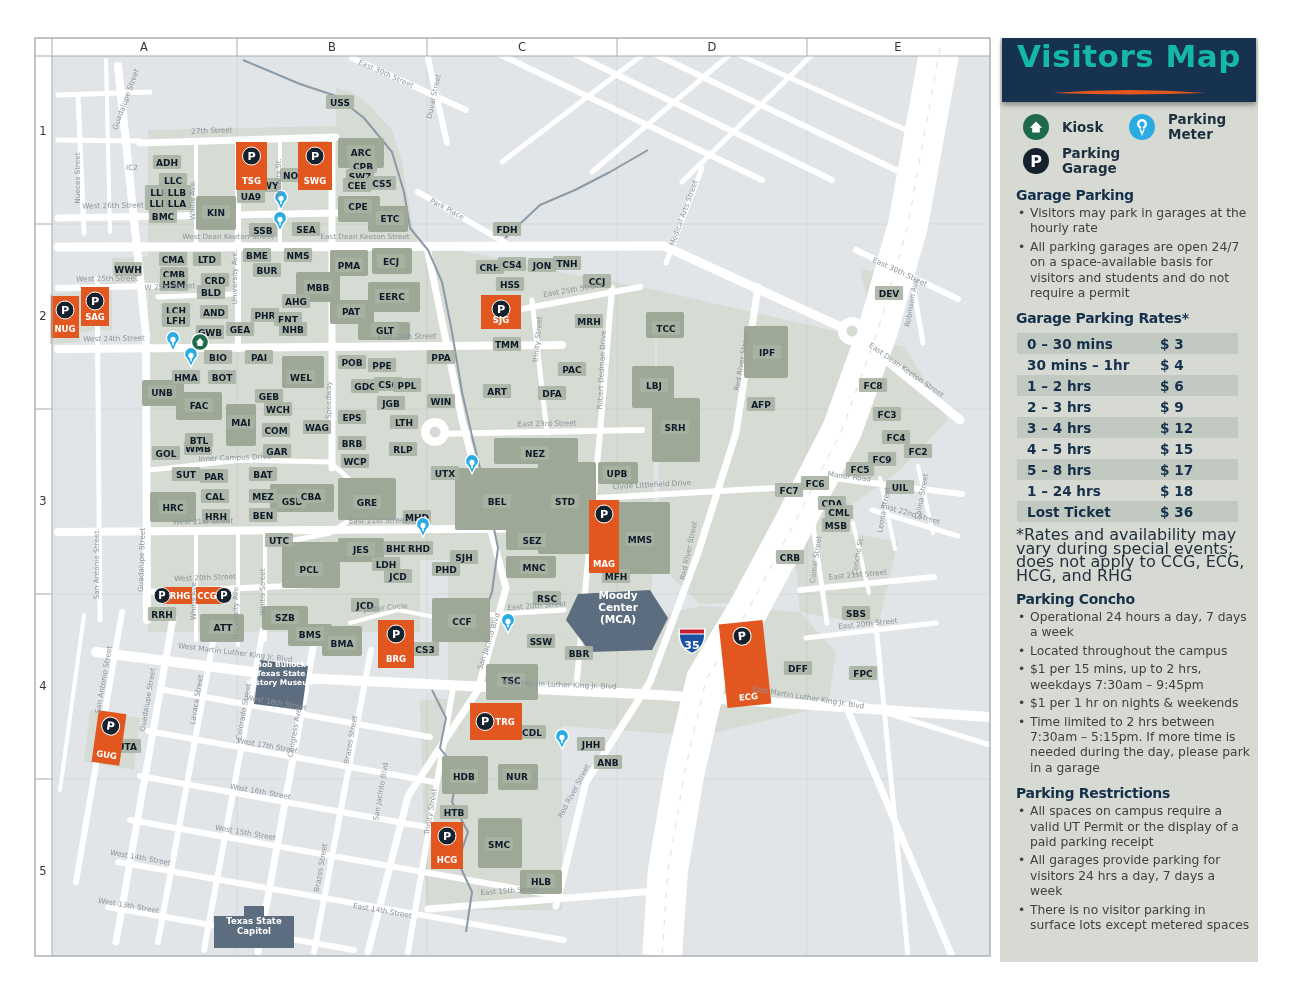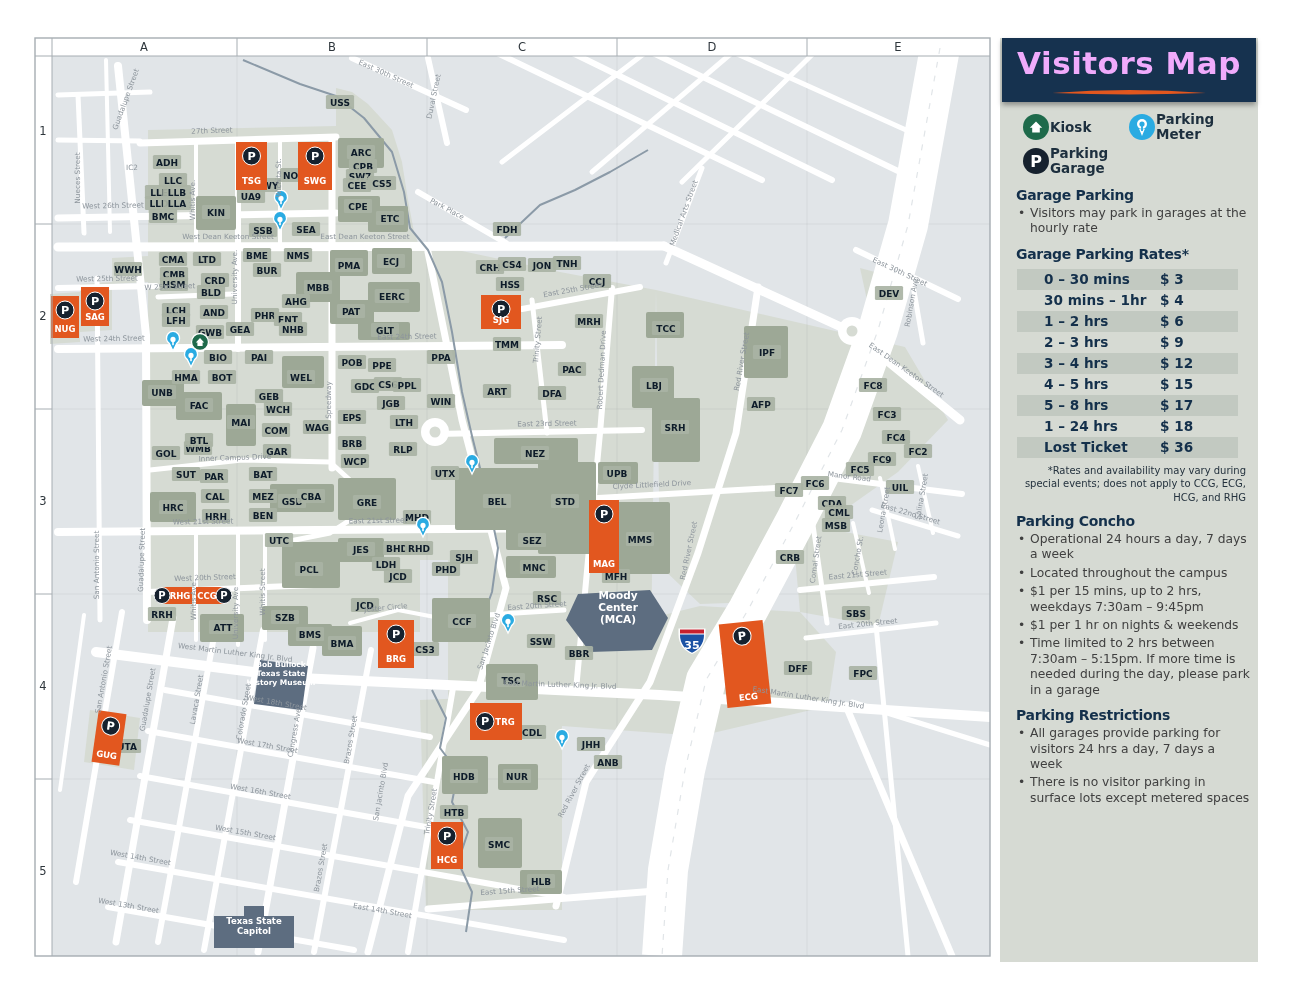--- a/index.html
+++ b/index.html
@@ -5,43 +5,43 @@
   html,body{margin:0;padding:0;background:#fff;}
   .stage{position:relative;width:1300px;height:1005px;background:#ffffff;overflow:hidden;
          font-family:"DejaVu Sans",sans-serif;}
   #map{position:absolute;left:0;top:0;}
   svg text{font-family:"DejaVu Sans",sans-serif;}
 
   .sidebar{position:absolute;left:1000px;top:38px;width:258px;height:924px;
            background:#d6dad3;color:#24323e;}
   .vm-header{position:relative;margin:0 2px;background:#16324f;height:64px;
              box-shadow:0 3px 5px rgba(0,0,0,.35);}
-  .vm-title{color:#f0abfc;font-size:31px;font-weight:bold;text-align:center;
-            padding-top:7px;letter-spacing:.5px;}
+  .vm-title{color:#14b8a6;font-size:31px;font-weight:bold;text-align:center;
+            letter-spacing:.5px;}
   .swoosh{position:absolute;left:9%;bottom:5px;width:82%;height:8px;}
 
   .legend{display:grid;grid-template-columns:104px 1fr;gap:4px 2px;
           padding:10px 4px 2px 22px;}
-  .lg-item{display:flex;align-items:center;gap:0;}
+  .lg-item{display:flex;align-items:center;gap:12px;}
   .lg-item svg{flex:0 0 auto;}
   .lg-label{font-size:13.5px;font-weight:bold;color:#1d2f3e;line-height:15px;max-width:62px;}
 
   .sec-h{font-size:14px;font-weight:bold;color:#14304b;margin:9px 14px 3px 16px;
          letter-spacing:-.3px;}
   .bullets{margin:1px 8px 0 18px;font-size:12.3px;line-height:15.4px;color:#404040;}
   .bullet{position:relative;padding-left:12px;margin-bottom:3px;}
   .bullet::before{content:"\2022";position:absolute;left:0;top:0;}
 
   .rates{margin:7px 20px 2px 17px;}
   .rate-row{display:flex;height:21px;align-items:center;font-size:13.6px;
-            font-weight:bold;color:#14304b;padding-left:17px;}
+            font-weight:bold;color:#14304b;}
   .rate-row.shaded{background:#c2c9c1;}
   .rate-label{padding-left:10px;flex:1;}
   .rate-val{width:78px;}
-  .footnote{margin:6px 12px 2px 16px;font-size:10px;line-height:13.4px;color:#24323e;text-align:right;}
+  .footnote{margin:6px 12px 2px 16px;font-size:16px;line-height:13.4px;color:#24323e;}
 </style>
 </head>
 <body>
 
 <div class="stage">
   <svg id="map" width="1000" height="1005" viewBox="0 0 1000 1005">
       <rect x="52" y="56" width="938" height="900" fill="#e1e5e8"></rect>
       <polygon points="148,130 336,126 336,88 352,92 368,104 392,130 402,162 408,200 414,232 420,248 148,248" fill="#d6dbd3"></polygon>
       <polygon points="148,248 448,248 448,560 420,560 420,632 300,632 148,632" fill="#d6dbd3"></polygon>
       <polygon points="50,294 80,292 80,342 50,344" fill="#d6dbd3"></polygon>
@@ -1093,20 +1093,21 @@
           <circle r="13" fill="#16212e"></circle>
           <text x="0" y="5.5" text-anchor="middle" font-size="16" font-weight="bold" fill="#fff">P</text>
         </svg>
         <span class="lg-label">Parking Garage</span>
       </div>
     </div>
 
     <h2 class="sec-h">Garage Parking</h2>
     <div class="bullets">
         <div class="bullet">Visitors may park in garages at the hourly rate</div>
+        <div class="bullet">All parking garages are open 24/7 on a space-available basis for visitors and students and do not require a permit</div>
       </div>
 
     <h2 class="sec-h">Garage Parking Rates*</h2>
     <div class="rates">
         <div class="rate-row shaded">
           <span class="rate-label">0 – 30 mins</span>
           <span class="rate-val">$ 3</span>
         </div>
         <div class="rate-row">
           <span class="rate-label">30 mins – 1hr</span>
@@ -1147,17 +1148,18 @@
     <div class="bullets">
         <div class="bullet">Operational 24 hours a day, 7 days a week</div>
         <div class="bullet">Located throughout the campus</div>
         <div class="bullet">$1 per 15 mins, up to 2 hrs, weekdays 7:30am – 9:45pm</div>
         <div class="bullet">$1 per 1 hr on nights &amp; weekends</div>
         <div class="bullet">Time limited to 2 hrs between 7:30am – 5:15pm. If more time is needed during the day, please park in a garage</div>
       </div>
 
     <h2 class="sec-h">Parking Restrictions</h2>
     <div class="bullets">
+        <div class="bullet">All spaces on campus require a valid UT Permit or the display of a paid parking receipt</div>
         <div class="bullet">All garages provide parking for visitors 24 hrs a day, 7 days a week</div>
         <div class="bullet">There is no visitor parking in surface lots except metered spaces</div>
       </div>
   </aside>
 </div>
 
 </body></html>

